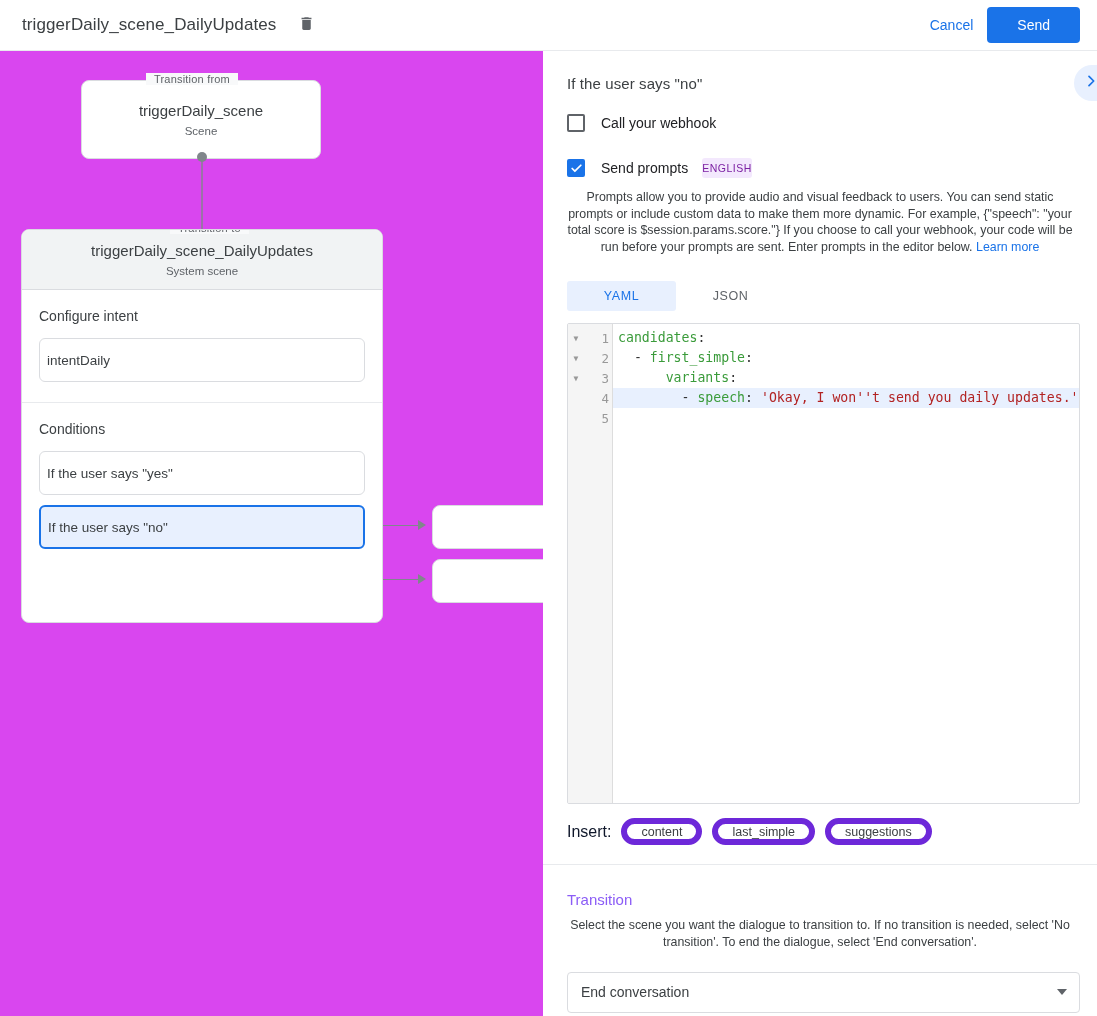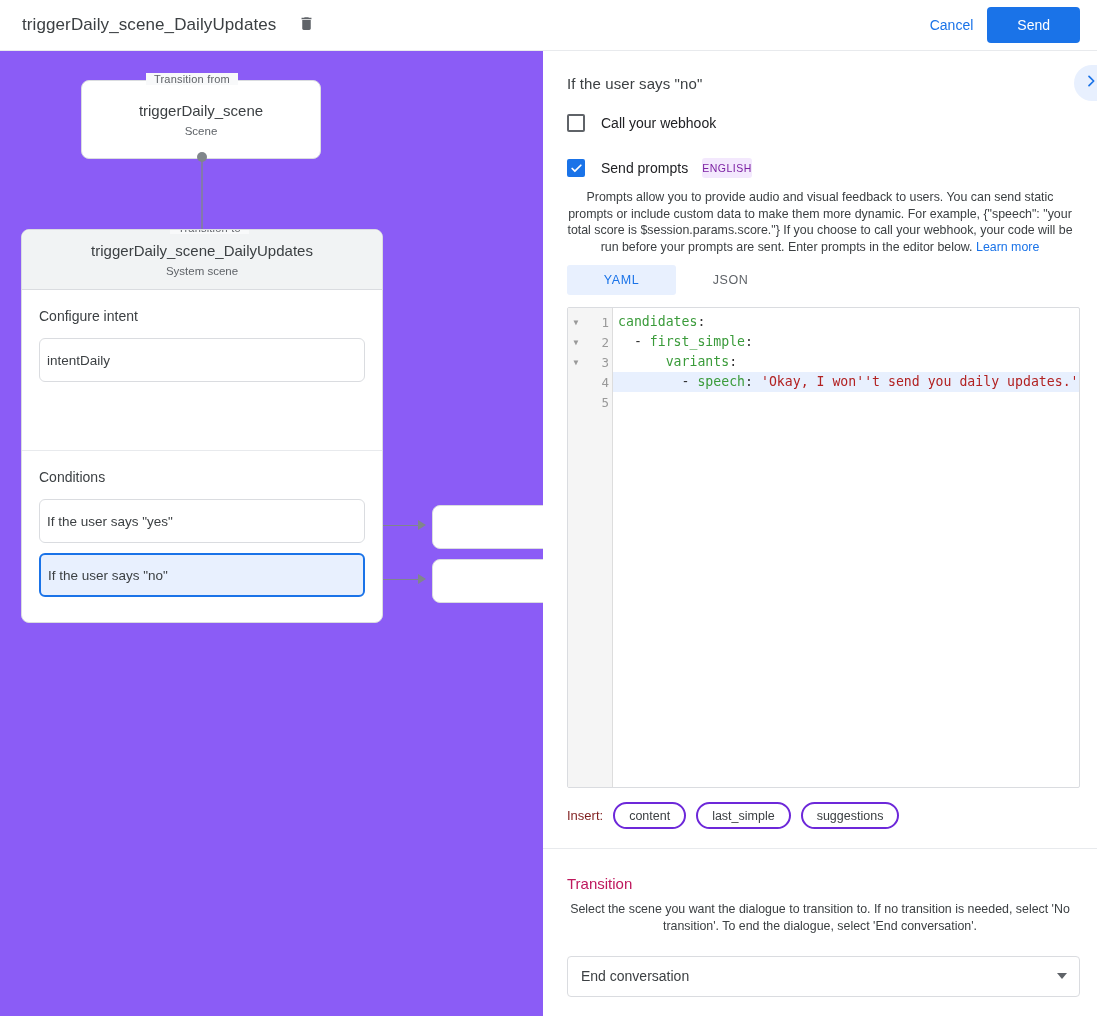--- a/index.html
+++ b/index.html
@@ -43,21 +43,21 @@
   .save-btn {
     background: #1a73e8; color: #fff; font-size: 14px; font-weight: 500;
     border: none; border-radius: 4px; padding: 10px 30px; cursor: pointer;
     font-family: "Liberation Sans", sans-serif;
   }
 
   
   .canvas {
     position: absolute; top: 51px; left: 0;
     width: 622px; height: 965px;
-    background: #8b5cf6;
+    background: #d946ef;
     border-right: 1px solid #e8eaed;
     overflow: hidden;
   }
 
   .fieldset-card {
     position: absolute;
     border: 1px solid #dadce0;
     border-radius: 8px;
     background: #fff;
   }
@@ -90,21 +90,21 @@
     background: #fff; overflow: hidden;
   }
   #node-to .legend { left: 148px; }
   .to-head {
     height: 60px; background: #f1f3f4;
     border-bottom: 1px solid #dadce0;
     display: flex; flex-direction: column;
     align-items: center; justify-content: center;
   }
   .section { padding: 18px 17px 20px 17px; }
-  .section + .section { border-top: 1px solid #e8eaed; margin-top: 48px; }
+  .section + .section { border-top: 1px solid #e8eaed; }
   .section-label { font-size: 14px; color: #3c4043; margin-bottom: 14px; }
 
   .pill-box {
     border: 1px solid #dadce0;
     border-radius: 6px;
     background: #fff;
     height: 44px;
     display: flex; align-items: center;
     padding: 0 7px;
     font-size: 13.5px;
@@ -200,21 +200,21 @@
     margin-top: 11px;
     font-size: 12.4px;
     line-height: 16.6px;
     color: #3c4043;
     max-width: 510px;
     text-align: center;
   }
   .link { color: #1a73e8; cursor: pointer; }
 
   
-  .tabs { display: flex; margin-top: 10px; }
+  .tabs { display: flex; margin-top: 26px; }
   .tab {
     width: 109px; height: 30px;
     display: flex; align-items: center; justify-content: center;
     font-size: 12.5px; letter-spacing: .6px;
     color: #5f6368; cursor: pointer; border-radius: 3px;
   }
   .tab.active { background: #e8f0fe; color: #1a73e8; }
 
   
   .editor {
@@ -261,38 +261,38 @@
   .code-row.active { background: #e8f0fe; }
   .tok-key { color: #3a9b3a; }
   .tok-punct { color: #333; }
   .tok-str { color: #b22222; }
   .tok-dash { color: #333; }
 
   .insert-row {
     display: flex; align-items: center;
     margin-top: 14px; gap: 10px;
   }
-  .insert-label { font-size: 13px; color: #7f1d1d; }
+  .insert-label { font-size: 16px; color: #0f172a; }
   .chip {
-    border: 2px solid #6d28d9;
+    border: 6px solid #6d28d9;
     border-radius: 14px;
     height: 27px;
     padding: 0 14px;
     display: flex; align-items: center;
     font-size: 12.5px; color: #3c4043;
     cursor: pointer; background: #fff;
     font-family: "Liberation Sans", sans-serif;
   }
 
   .panel-divider {
     margin-top: 19px;
     height: 1px; background: #e8eaed;
   }
 
-  .trans-title { font-size: 15px; color: #be185d; margin-top: 26px; }
+  .trans-title { font-size: 15px; color: #8b5cf6; margin-top: 26px; }
   .select-box {
     margin-top: 21px;
     width: 513px; height: 41px;
     border: 1px solid #dadce0;
     border-radius: 4px;
     display: flex; align-items: center;
     padding: 0 13px;
     font-size: 14px; color: #3c4043;
     cursor: pointer; background: #fff;
     position: relative;

